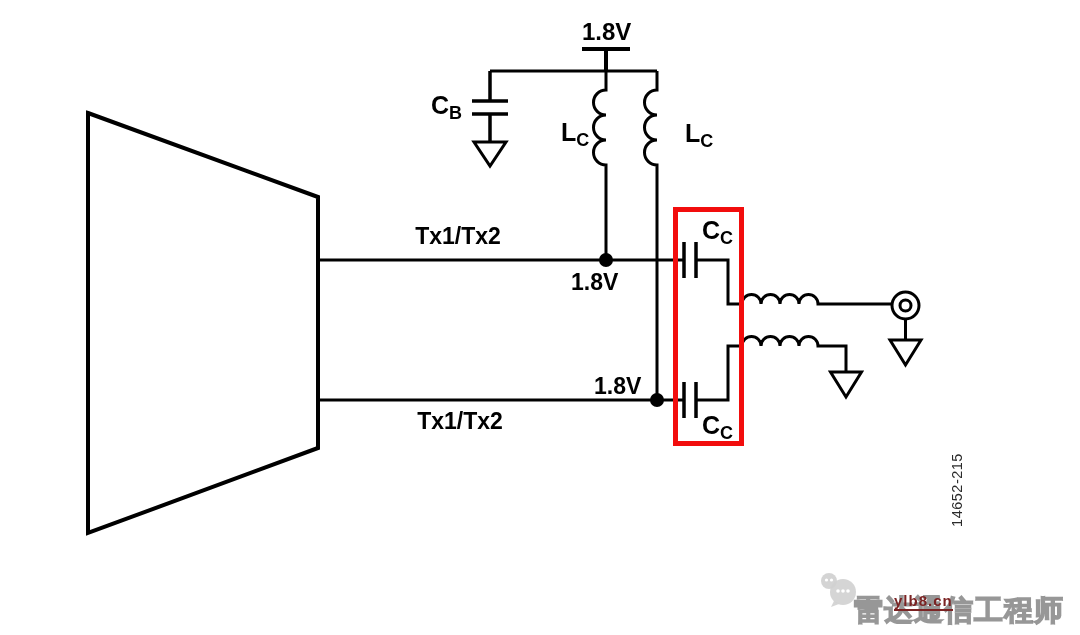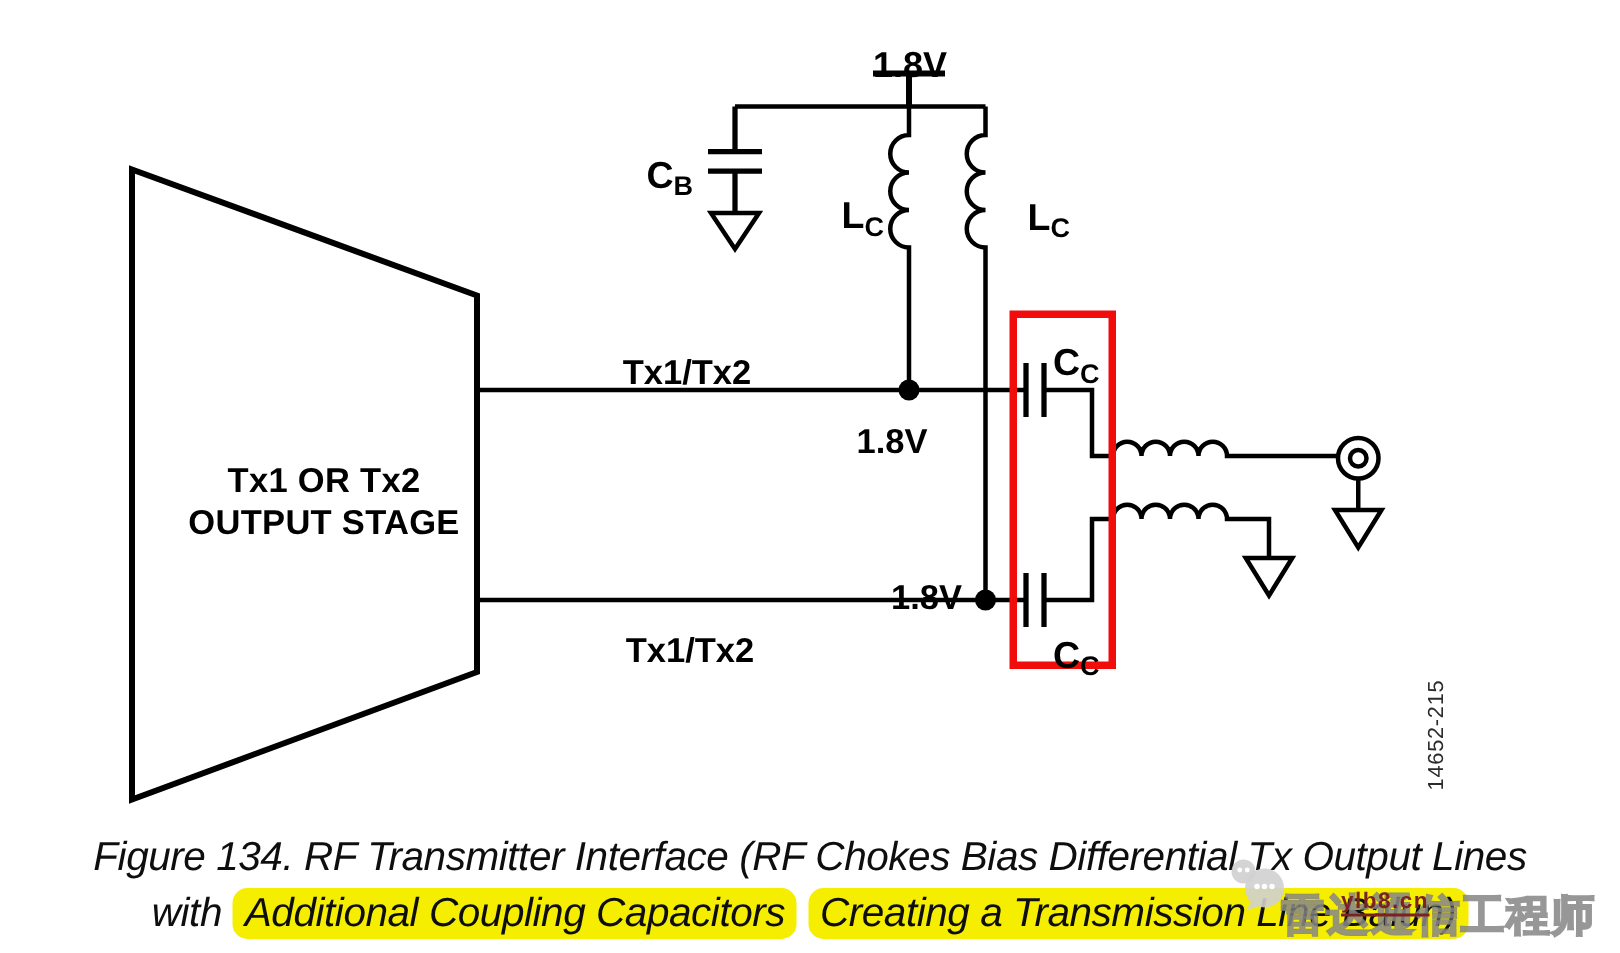--- a/index.html
+++ b/index.html
@@ -13,21 +13,20 @@
     font-family: "Liberation Sans", sans-serif;
   }
   svg.schem { position:absolute; left:0; top:0; }
   .lbl {
     position: absolute;
     color: #000;
     font-weight: bold;
     font-size: 23px;
     white-space: nowrap;
     line-height: 1.1;
-    margin-top: 12px;
   }
   .clabel { font-size: 25px; }
   .clabel .sub { font-size: 18px; position: relative; top: 5px; letter-spacing: 0; }
   .stage-text { text-align: center; width: 212px; line-height: 28px; letter-spacing: 0.2px; }
   .annotation-cn {
     position: absolute;
     left: 770px; top: 172px;
     font-size: 37px; font-weight: bold;
     color: #ed1c1c;
     letter-spacing: 2px;
@@ -134,33 +133,28 @@
 
   <div class="lbl" style="left:410px; top:224px; width:96px; text-align:center;">Tx1/Tx2</div>
 
   <div class="lbl" style="left:571px; top:270px;">1.8V</div>
 
   <div class="lbl" style="left:594px; top:374px;">1.8V</div>
 
   <div class="lbl" style="left:412px; top:409px; width:96px; text-align:center;">Tx1/Tx2</div>
 
   <div class="lbl stage-text" style="left:110px; top:294px;">
-    <span>Tx1 OR Tx2</span><br>
-    <span>OUTPUT STAGE</span>
+    <br>
   </div>
 
   <div class="lbl clabel" style="left:702px; top:217px;"><span>C</span><span class="sub">C</span></div>
 
   <div class="lbl clabel" style="left:702px; top:412px;"><span>C</span><span class="sub">C</span></div>
 
 
-  <div class="caption">
-    <span class="cap-line">Figure 134. RF Transmitter Interface (RF Chokes Bias Differential Tx Output Lines</span>
-    <span class="cap-line"><span>with </span><span class="hl">Additional Coupling Capacitors</span> <span class="hl">Creating a Transmission Line Balun)</span></span>
-  </div>
 
   <div class="watermark">
     <svg class="wm-icon" width="42" height="42" viewBox="0 0 42 42">
       <circle cx="13" cy="11" r="8" fill="rgba(205,205,205,0.85)"></circle>
       <circle cx="10.5" cy="10" r="1.6" fill="#fff"></circle>
       <circle cx="15.5" cy="10" r="1.6" fill="#fff"></circle>
       <circle cx="27" cy="22" r="13" fill="rgba(208,208,208,0.9)"></circle>
       <path d="M 18 31 L 15 37 L 23 34 Z" fill="rgba(208,208,208,0.9)"></path>
       <circle cx="22" cy="21" r="1.8" fill="#fff"></circle>
       <circle cx="27" cy="21" r="1.8" fill="#fff"></circle>

